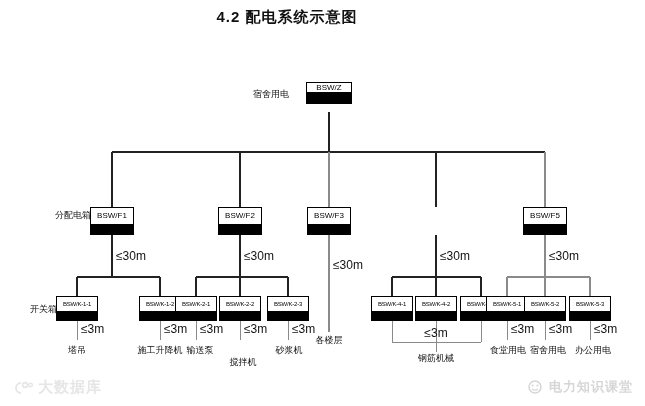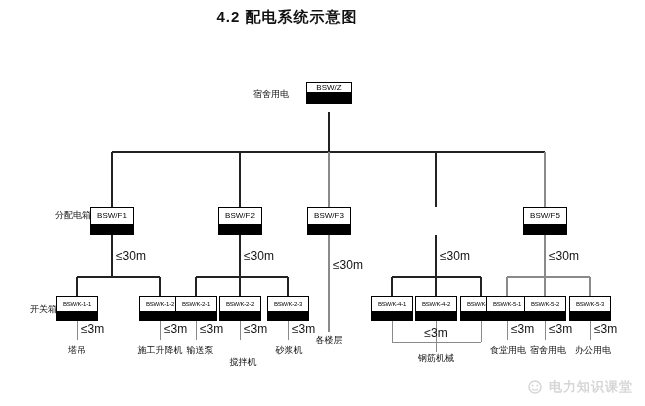--- a/index.html
+++ b/index.html
@@ -257,20 +257,28 @@
   <div class="txt leaf center" style="left:289px;top:344px;">砂浆机</div>
 
   <div class="txt leaf center" style="left:329px;top:334px;">各楼层</div>
 
   <div class="txt leaf center" style="left:436px;top:352px;">钢筋机械</div>
 
   <div class="txt leaf center" style="left:508px;top:344px;">食堂用电</div>
   <div class="txt leaf center" style="left:548px;top:344px;">宿舍用电</div>
   <div class="txt leaf center" style="left:593px;top:344px;">办公用电</div>
 
+  <div class="wm wm-left">
+    <svg class="wm-mark" width="22" height="16" viewBox="0 0 22 16" xmlns="http://www.w3.org/2000/svg">
+      <path d="M9 3 A5 5 0 1 0 9 13" fill="none" stroke="#e2e2e2" stroke-width="2"></path>
+      <circle cx="13" cy="5" r="2.4" fill="none" stroke="#e2e2e2" stroke-width="1.6"></circle>
+      <circle cx="18.5" cy="5" r="1.8" fill="none" stroke="#e2e2e2" stroke-width="1.4"></circle>
+    </svg>
+    <span class="wm-text">大数据库</span>
+  </div>
 
   <div class="wm wm-right">
     <svg class="wm-mark" width="20" height="16" viewBox="0 0 20 16" xmlns="http://www.w3.org/2000/svg">
       <circle cx="10" cy="8" r="6" fill="none" stroke="#cfcfcf" stroke-width="1.5"></circle>
       <circle cx="7.6" cy="6.6" r="1" fill="#cfcfcf"></circle>
       <circle cx="12.4" cy="6.6" r="1" fill="#cfcfcf"></circle>
       <path d="M7 10 Q10 12.4 13 10" fill="none" stroke="#cfcfcf" stroke-width="1.3"></path>
     </svg>
     <span class="wm-text">电力知识课堂</span>
   </div>

